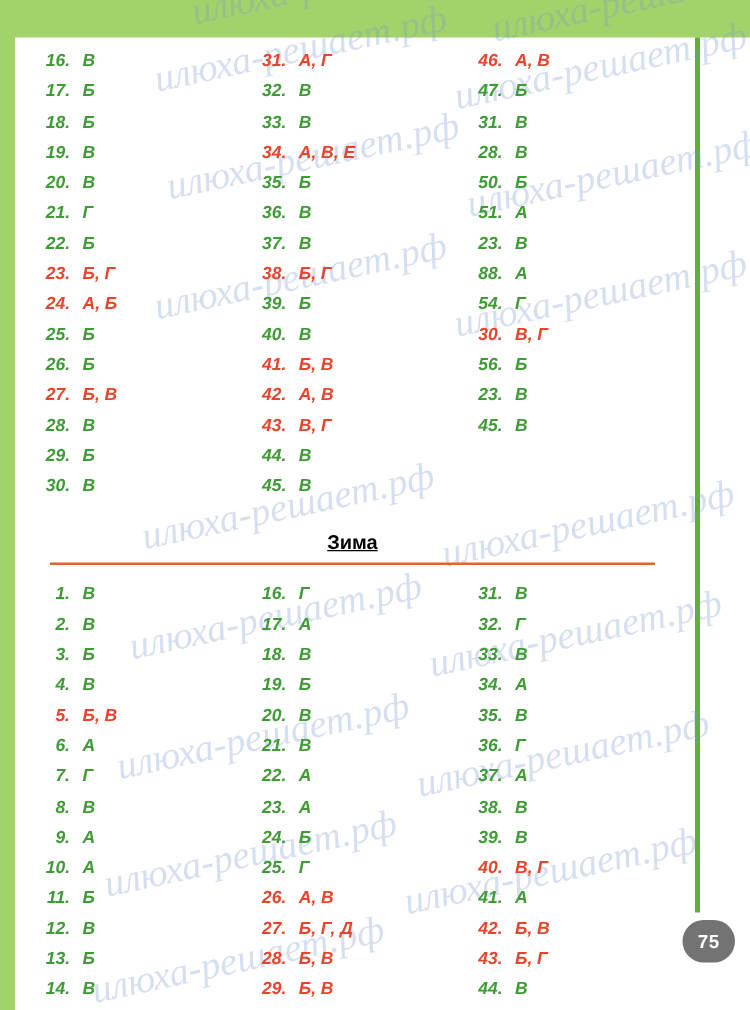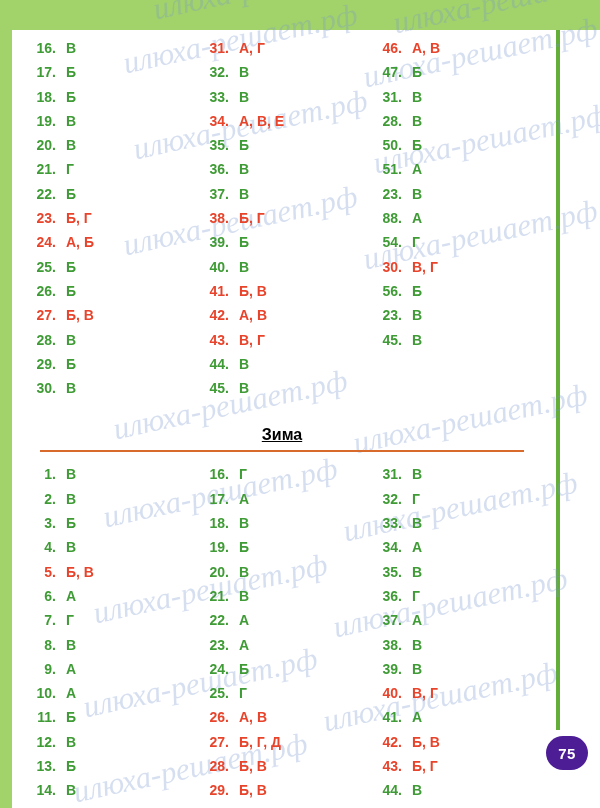--- a/index.html
+++ b/index.html
@@ -43,21 +43,21 @@
     left: 12px; bottom: 0;
     width: 588px; height: 4px;
     background: #ffffff;
   }
   .page-number {
     position: absolute;
     right: 12px;
     bottom: 38px;
     width: 42px;
     height: 34px;
-    background: #4c1d95;
+    background: #737373;
     border-radius: 17px;
     color: #ffffff;
     font-size: 15px;
     font-weight: bold;
     display: flex;
     align-items: center;
     justify-content: center;
     letter-spacing: 0.5px;
   }
 
@@ -81,20 +81,21 @@
 
   
   .content {
     position: absolute;
     top: 40px;
     left: 22px;
     width: 520px;
   }
   .block {
     position: relative;
+    font-style: italic;
   }
   .cols {
     display: flex;
   }
   .col {
     width: 173px;
   }
   .item {
     display: flex;
     align-items: baseline;

